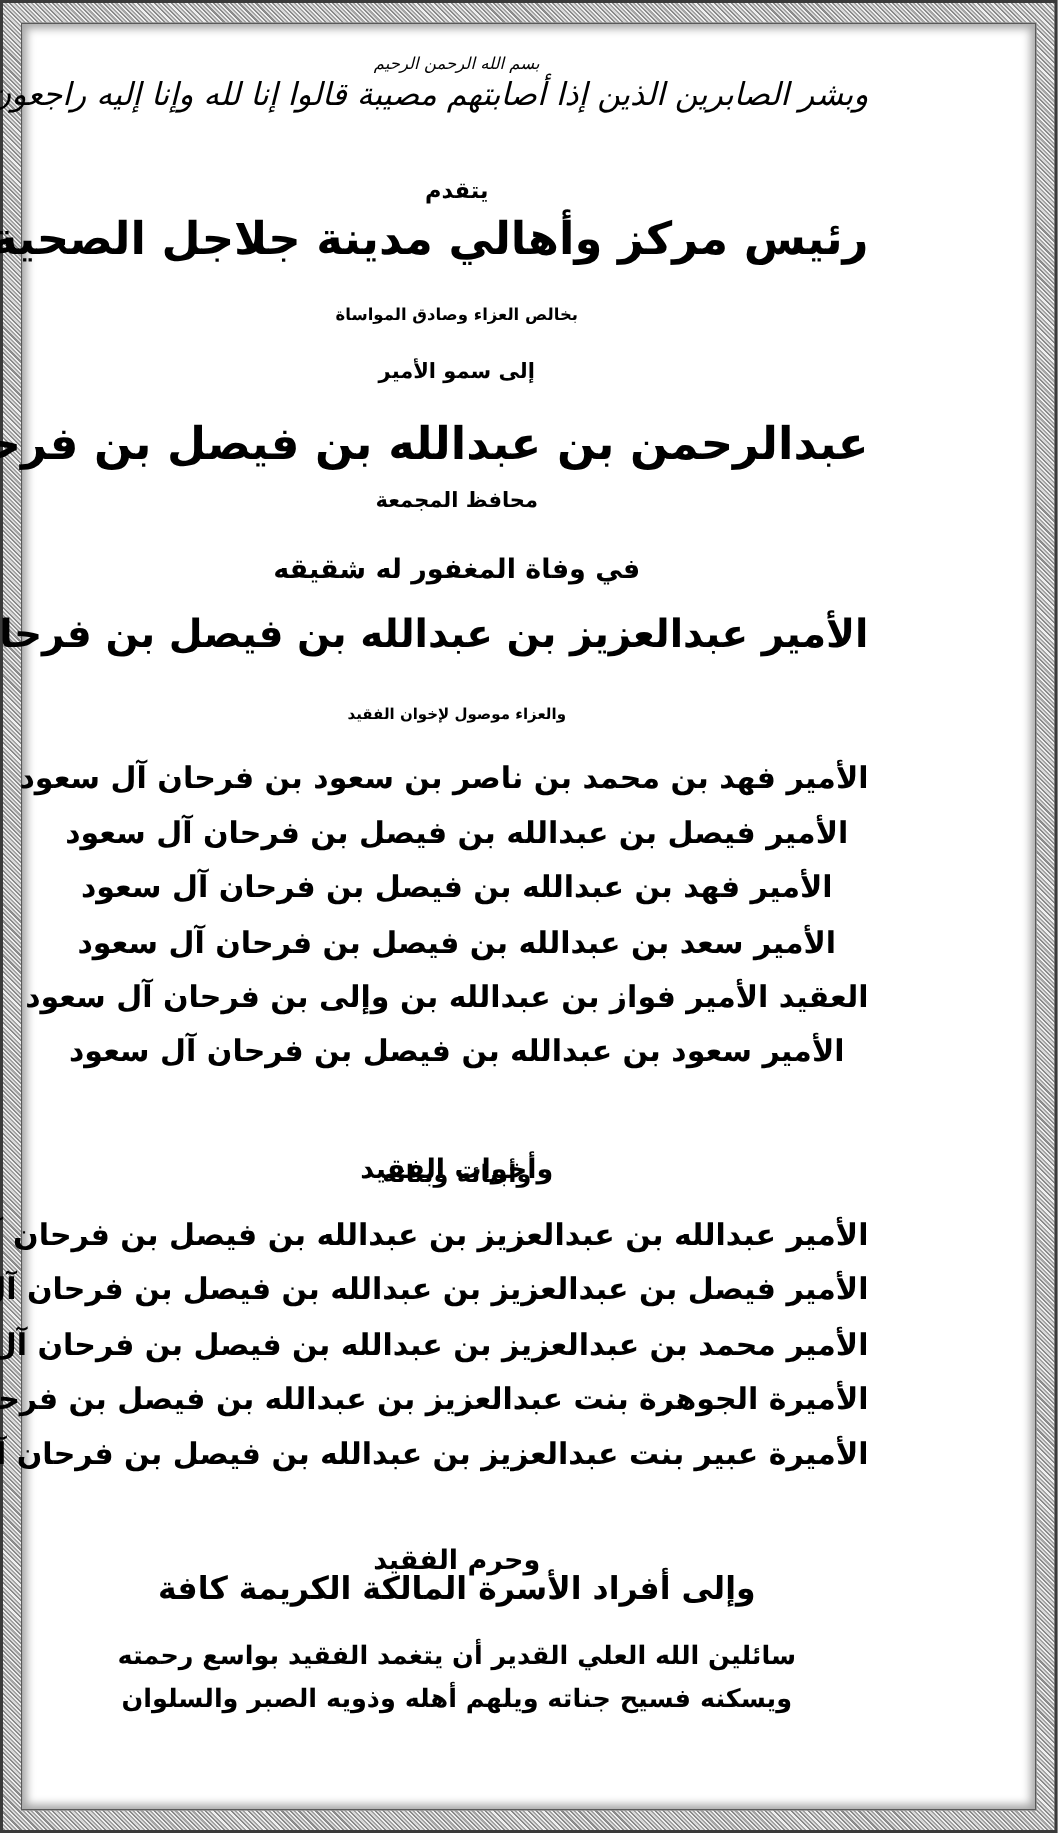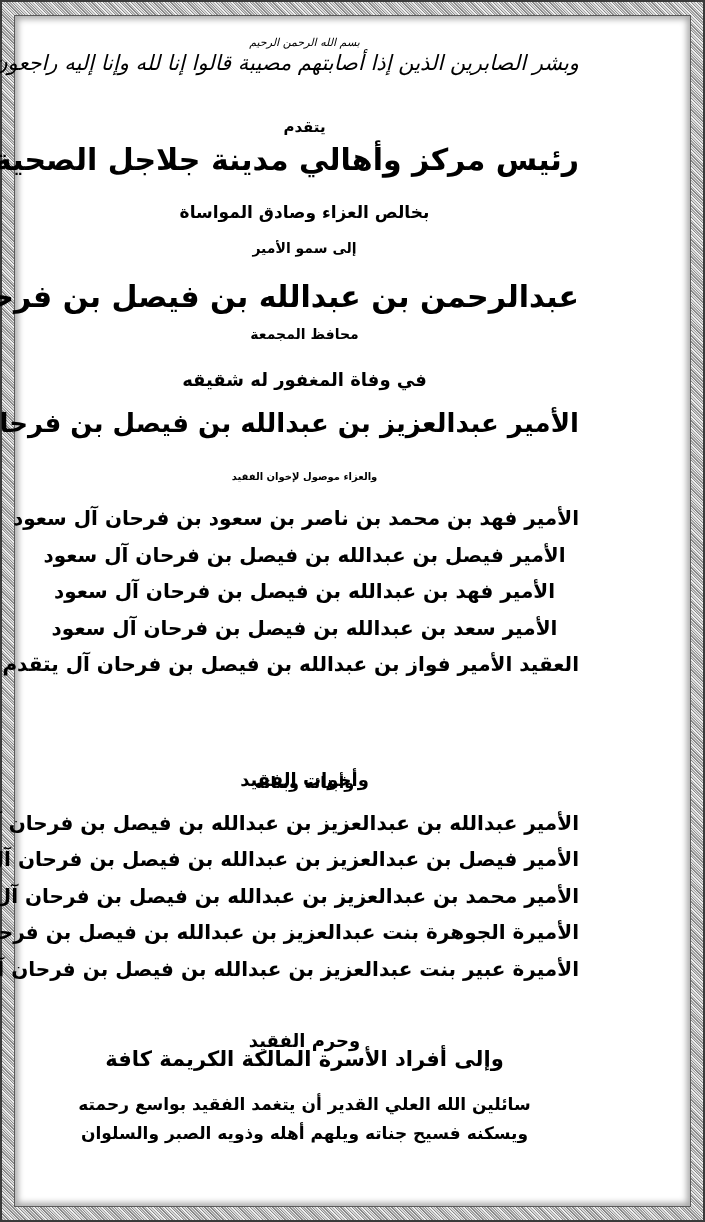--- a/index.html
+++ b/index.html
@@ -30,21 +30,21 @@
       position: absolute; left: 30px; right: 30px;
       white-space: nowrap; font-weight: bold; line-height: 1;
     }
     .calligraphy {
       font-family: "DejaVu Serif", serif; font-weight: normal; font-style: italic;
     }
     .basmala { top: 36px; font-size: 11px; }
     .verse   { top: 52px; font-size: 21px; letter-spacing: -0.5px; }
     .intro   { top: 119px; font-size: 15px; }
     .from    { top: 144px; font-size: 30px; }
-    .cond    { top: 203px; font-size: 17px; }
+    .cond    { top: 203px; font-size: 11px; }
     .to      { top: 240px; font-size: 14px; }
     .addressee { top: 281px; font-size: 30px; }
     .title   { top: 326px; font-size: 14px; }
     .death   { top: 370px; font-size: 18px; }
     .deceased { top: 409px; font-size: 26px; }
     .bro-head { top: 471px; font-size: 10px; }
     .name    { font-size: 20px; }
     .sisters { top: 734px; font-size: 18px; margin-top: 36px; }
     .kids-head { top: 774px; font-size: 16px; }
     .wife    { top: 1011px; font-size: 18px; margin-top: 20px; }
@@ -73,21 +73,22 @@
   <div class="line title">محافظ المجمعة</div>
 
   <div class="line death">في وفاة المغفور له شقيقه</div>
   <div class="line deceased">الأمير عبدالعزيز بن عبدالله بن فيصل بن فرحان آل سعود</div>
 
   <div class="line bro-head">والعزاء موصول لإخوان الفقيد</div>
   <div class="line name" style="top:507px">الأمير فهد بن محمد بن ناصر بن سعود بن فرحان آل سعود</div>
   <div class="line name" style="top:544px">الأمير فيصل بن عبدالله بن فيصل بن فرحان آل سعود</div>
   <div class="line name" style="top:580px">الأمير فهد بن عبدالله بن فيصل بن فرحان آل سعود</div>
   <div class="line name" style="top:617px">الأمير سعد بن عبدالله بن فيصل بن فرحان آل سعود</div>
-  <div class="line name" style="top:653px">العقيد الأمير فواز بن عبدالله بن فيصل بن فرحان آل يتقدم</div>
+  <div class="line name" style="top:653px">العقيد الأمير فواز بن عبدالله بن وإلى بن فرحان آل سعود</div>
+  <div class="line name" style="top:689px">الأمير سعود بن عبدالله بن فيصل بن فرحان آل سعود</div>
 
   <div class="line sisters">وأخوات الفقيد</div>
 
   <div class="line kids-head">وأبنائه وبناته</div>
   <div class="line name" style="top:812px">الأمير عبدالله بن عبدالعزيز بن عبدالله بن فيصل بن فرحان آل سعود</div>
   <div class="line name" style="top:848px">الأمير فيصل بن عبدالعزيز بن عبدالله بن فيصل بن فرحان آل سعود</div>
   <div class="line name" style="top:885px">الأمير محمد بن عبدالعزيز بن عبدالله بن فيصل بن فرحان آل سعود</div>
   <div class="line name" style="top:921px">الأميرة الجوهرة بنت عبدالعزيز بن عبدالله بن فيصل بن فرحان آل سعود</div>
   <div class="line name" style="top:958px">الأميرة عبير بنت عبدالعزيز بن عبدالله بن فيصل بن فرحان آل سعود</div>
 

